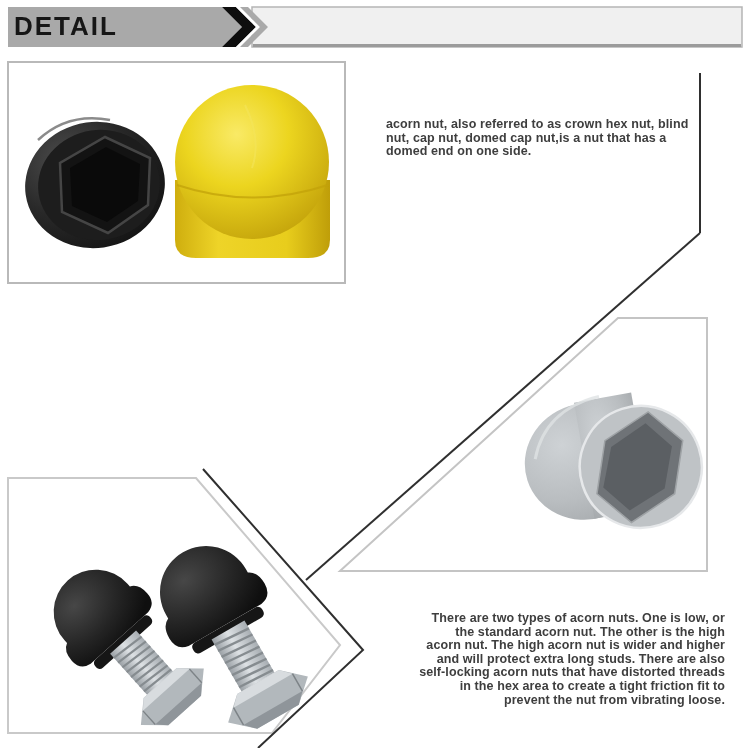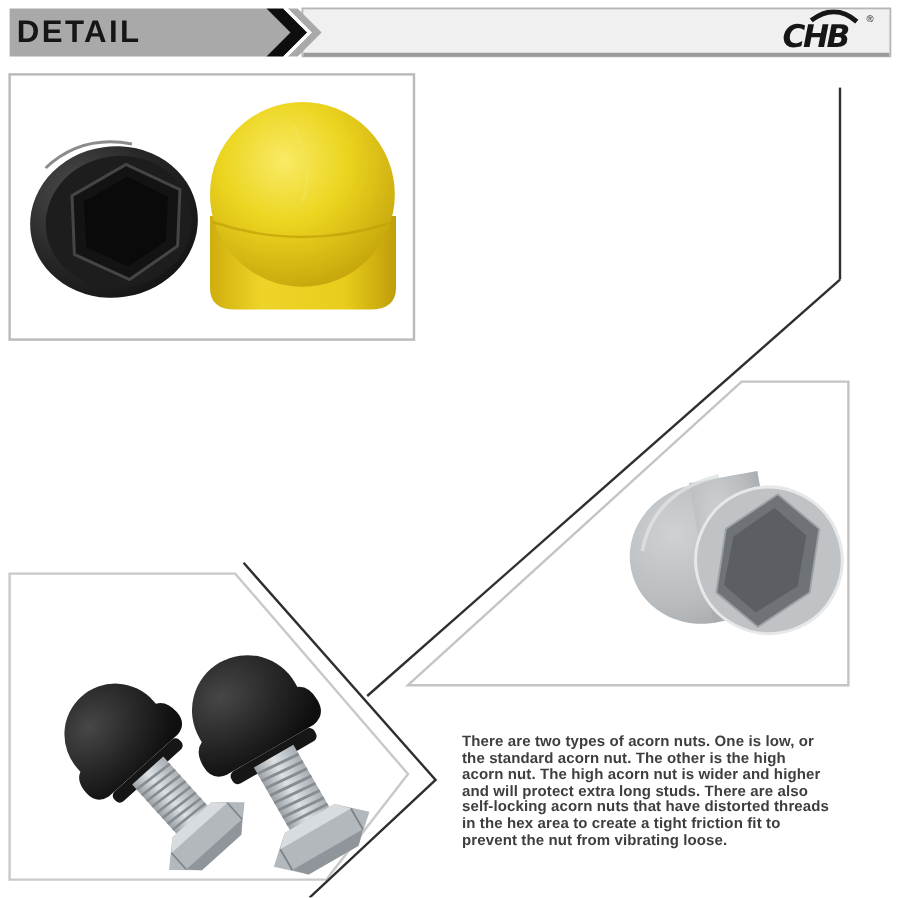--- a/index.html
+++ b/index.html
@@ -15,21 +15,21 @@
     font-size:26px;font-weight:700;letter-spacing:2px;color:#161616;
   }
   .logo{position:absolute;left:650px;top:8px;width:84px;height:40px;}
   .para{
     position:absolute;
     color:#3e3e3e;font-size:12.5px;line-height:13.6px;font-weight:700;
     letter-spacing:0.1px;white-space:pre-line;
   }
   .para-intro{left:386px;top:118px;width:320px;}
   .para-usage{left:42px;top:314px;width:330px;}
-  .para-types{left:385px;top:612px;width:340px;}
+  .para-types{left:385px;top:612px;width:340px;text-align:right;}
 </style>
 </head>
 <body>
 
 <div class="stage">
 
   <svg class="overlay-svg" width="750" height="748" viewBox="0 0 750 748">
     <defs>
       <radialGradient id="gYellowDome" cx="40%" cy="32%" r="75%">
         <stop offset="0%" stop-color="#f9ea66"></stop>
@@ -152,28 +152,24 @@
 
     <g stroke="#2f2f2f" stroke-width="2" fill="none">
       <line x1="700" y1="73" x2="700" y2="233"></line>
       <line x1="700" y1="233" x2="306" y2="580"></line>
       <polyline points="203,469 363,650 258,748"></polyline>
     </g>
   </svg>
 
   <div class="header-title">DETAIL</div>
 
-  <div class="logo">
-    <svg width="84" height="40" viewBox="0 0 84 40">
-      <text x="2" y="31" font-family="DejaVu Sans, Liberation Sans, sans-serif" font-size="26" font-weight="bold" font-style="italic" letter-spacing="-2" fill="#161616">CHB</text>
-      <path d="M26,9 Q46,-6 64,10" stroke="#161616" stroke-width="4" fill="none"></path>
-      <text x="72" y="10" font-size="8" fill="#161616">®</text>
-    </svg>
-  </div>
 
+  <div class="para para-intro">acorn nut, also referred to as crown hex nut, blind
+nut, cap nut, domed cap nut,is a nut that has a
+domed end on one side.</div>
   <div class="para para-types">There are two types of acorn nuts. One is low, or
 the standard acorn nut. The other is the high
 acorn nut. The high acorn nut is wider and higher
 and will protect extra long studs. There are also
 self-locking acorn nuts that have distorted threads
 in the hex area to create a tight friction fit to
 prevent the nut from vibrating loose.</div>
 
 </div>
 

